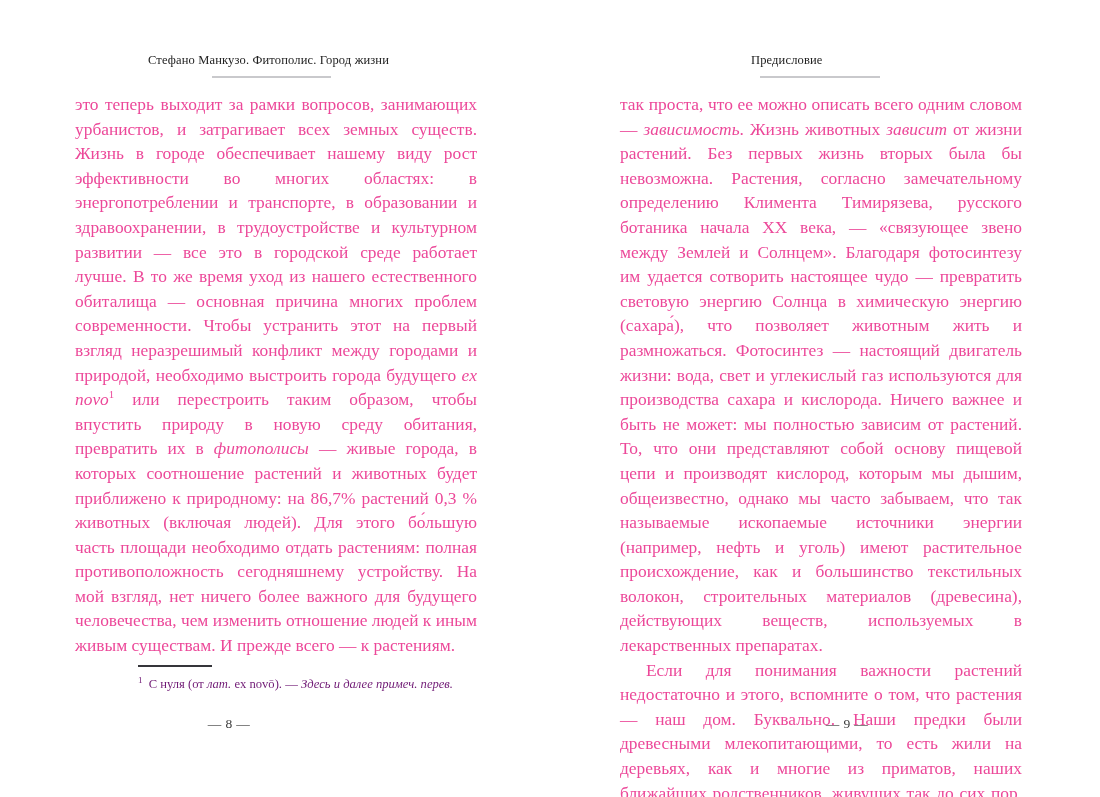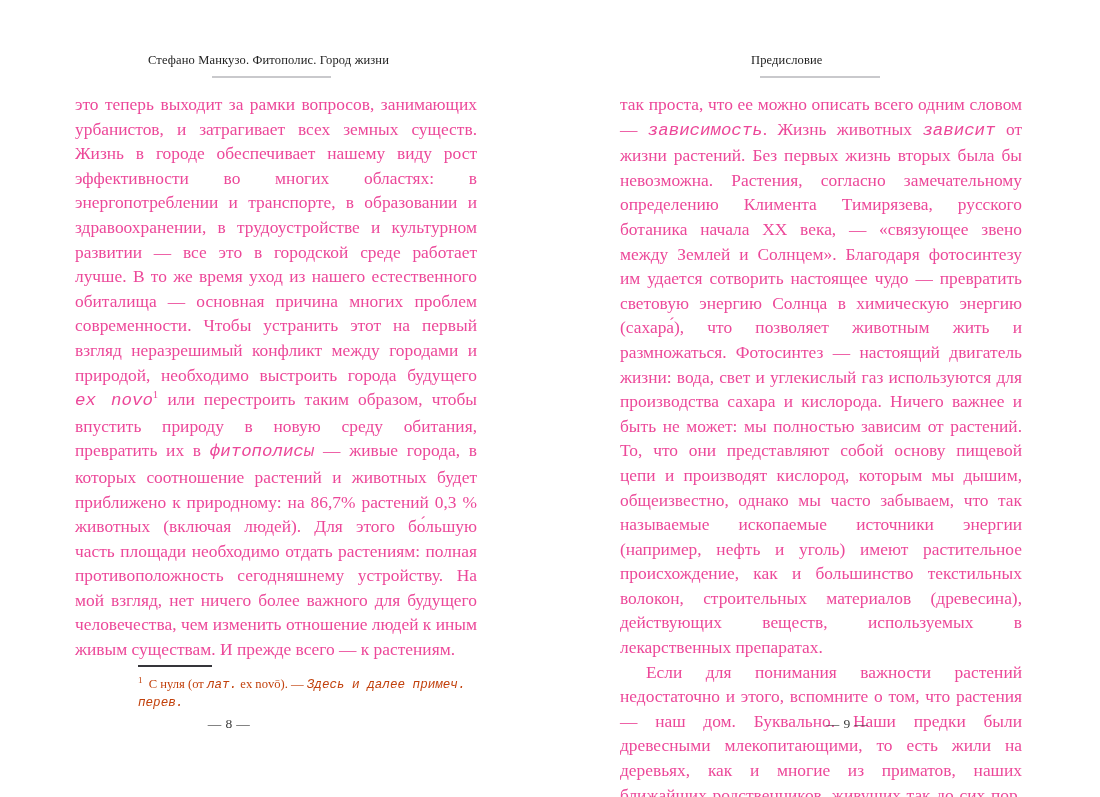--- a/index.html
+++ b/index.html
@@ -69,21 +69,21 @@
   .page-right .textblock { left: 70px; }
 
   .textblock p {
     margin: 0;
     text-indent: 0;
   }
   .textblock p.indent {
     text-indent: 26px;
   }
 
-  .it { font-style: italic; font-family: Liberation Mono, monospace; }
+  .it { font-style: italic; }
   sup.fnref {
     font-size: 0.62em;
     vertical-align: super;
     line-height: 0;
   }
 
   
   .footnote-wrap {
     position: absolute;
     left: 75px;
@@ -92,21 +92,21 @@
   }
   .fn-rule {
     width: 74px;
     height: 2px;
     background: #35353a;
     margin: 0 0 9px 63px;
   }
   .footnote {
     font-size: 12.6px;
     line-height: 17px;
-    color: #c2410c;
+    color: #701a75;
     padding-left: 63px;
     text-indent: 0;
   }
   .footnote sup {
     font-size: 0.72em;
     vertical-align: super;
     line-height: 0;
     margin-right: 3px;
   }
 

